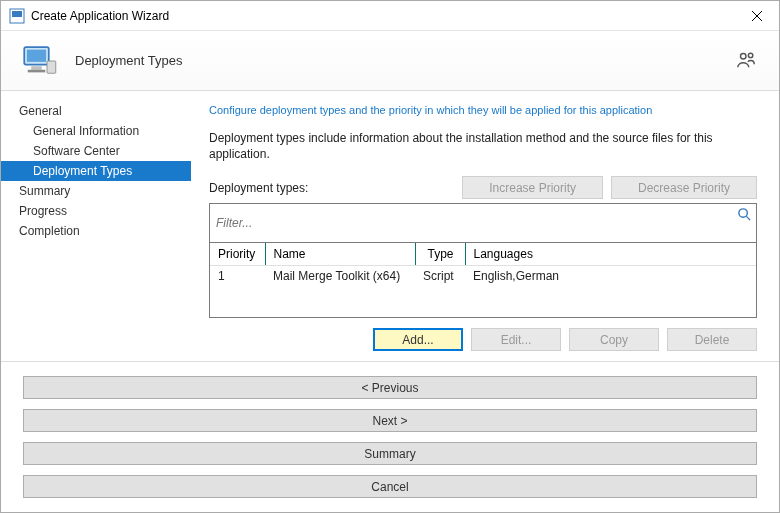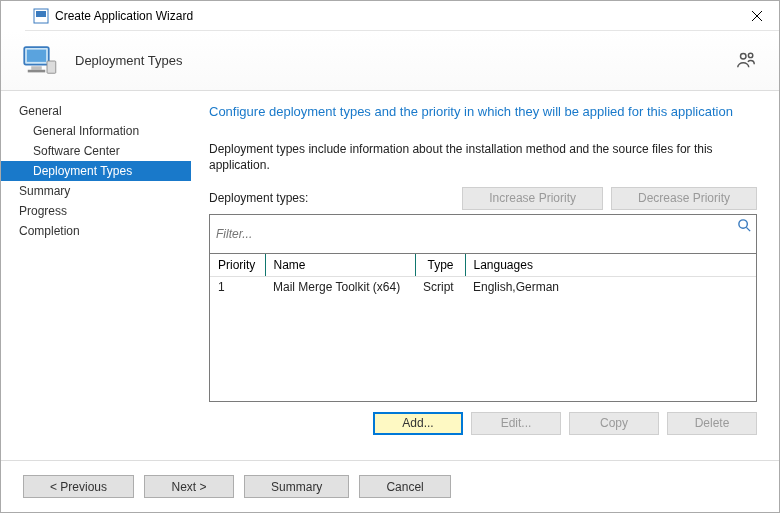--- a/index.html
+++ b/index.html
@@ -1,54 +1,54 @@
 <!DOCTYPE html>
 <html><head>
   <meta charset="utf-8">
   <style>
     * { box-sizing: border-box; font-family: "Segoe UI", Tahoma, sans-serif; }
     body { margin: 0; background: #fff; }
     .window { width: 780px; height: 513px; border: 1px solid #aaa; position: relative; background: #fff; display: flex; flex-direction: column; }
-    .titlebar { height: 30px; display: flex; align-items: center; padding: 0 0 0 8px; border-bottom: 1px solid #e5e5e5; margin-left: 24px; }
+    .titlebar { height: 30px; display: flex; align-items: center; padding: 0 0 0 8px; border-bottom: 1px solid #e5e5e5; }
     .title-icon { width: 16px; height: 16px; margin-right: 6px; }
     .title { font-size: 12px; color: #000; flex: 1; }
     .close-btn { width: 45px; height: 30px; display: flex; align-items: center; justify-content: center; cursor: pointer; }
     .close-btn svg { width: 10px; height: 10px; }
     .banner { height: 60px; display: flex; align-items: center; padding: 0 18px; border-bottom: 1px solid #ddd; position: relative; background: linear-gradient(#fff, #fafafa); }
     .banner-icon { width: 42px; height: 42px; margin-right: 14px; }
     .banner-title { font-size: 13px; color: #333; }
     .banner-right-icon { position: absolute; right: 22px; top: 18px; width: 22px; height: 22px; }
     .body { flex: 1; display: flex; min-height: 0; }
     .sidebar { width: 190px; padding: 10px 0 0 0; font-size: 12px; }
     .side-item { padding: 3px 0 3px 18px; color: #333; cursor: pointer; }
     .side-sub { padding-left: 32px; }
     .side-item.selected { background: #1979ca; color: #fff; }
     .content { flex: 1; padding: 12px 22px 10px 18px; display: flex; flex-direction: column; min-height: 0; }
-    .headline { color: #1979ca; font-size: 13px; line-height: 1.35; margin-bottom: 20px; }
+    .headline { color: #1979ca; font-size: 11px; line-height: 1.35; margin-bottom: 12px; }
     .desc { font-size: 12px; color: #222; margin-bottom: 14px; line-height: 1.35; }
     .dt-row { display: flex; align-items: center; margin-bottom: 4px; justify-content: space-between; }
     .dt-label { font-size: 12px; color: #222; flex: 0 0 auto; }
     .dt-btns { margin-left: auto; display: flex; gap: 8px; }
     .btn { height: 23px; font-size: 12px; border: 1px solid #adadad; background: #e1e1e1; color: #333; padding: 0 26px; cursor: pointer; min-width: 90px; }
     .btn.wide { min-width: 140px; }
     .btn:disabled { color: #9a9a9a; background: #e8e8e8; border-color: #cfcfcf; cursor: default; }
     .btn.primary { border: 2px solid #0078d7; background: #fef9c3; padding: 0 13px; }
     .filter-wrap { position: relative; }
     .filter { width: 100%; height: 40px; border: 1px solid #7a7a7a; font-size: 12px; padding: 0 26px 0 6px; font-style: italic; color: #777; outline: none; }
     .filter-icon { position: absolute; right: 5px; top: 4px; width: 15px; height: 15px; pointer-events: none; }
     .grid { border: 1px solid #7a7a7a; border-top: none; font-size: 12px; height: 148px; overflow: auto; }
     table { border-collapse: collapse; width: 100%; }
     th { text-align: left; font-weight: 400; padding: 4px 8px; border-bottom: 1px solid #e0e0e0; background: #fff; }
     th + th { border-left: 1px solid #0f766e; }
     td { padding: 3px 8px; color: #222; }
     .col-priority { width: 55px; }
     .col-name { width: 150px; }
     .col-type { width: 50px; padding-left: 12px; }
     .row-btns { display: flex; justify-content: flex-end; gap: 8px; margin-top: 10px; }
-    .footer { border-top: 1px solid #ddd; padding: 14px 22px; display: flex; justify-content: flex-start; gap: 10px; }
+    .footer { border-top: 1px solid #ddd; padding: 14px 22px; display: flex; justify-content: center; gap: 10px; flex-direction: column; }
   </style>
 </head>
 <body>
 
 <div class="window">
 
   <div class="titlebar">
     <span class="title-icon">
       <svg viewBox="0 0 16 16">
           <rect x="1" y="1" width="14" height="14" fill="#fff" stroke="#3a7bbf"></rect>

